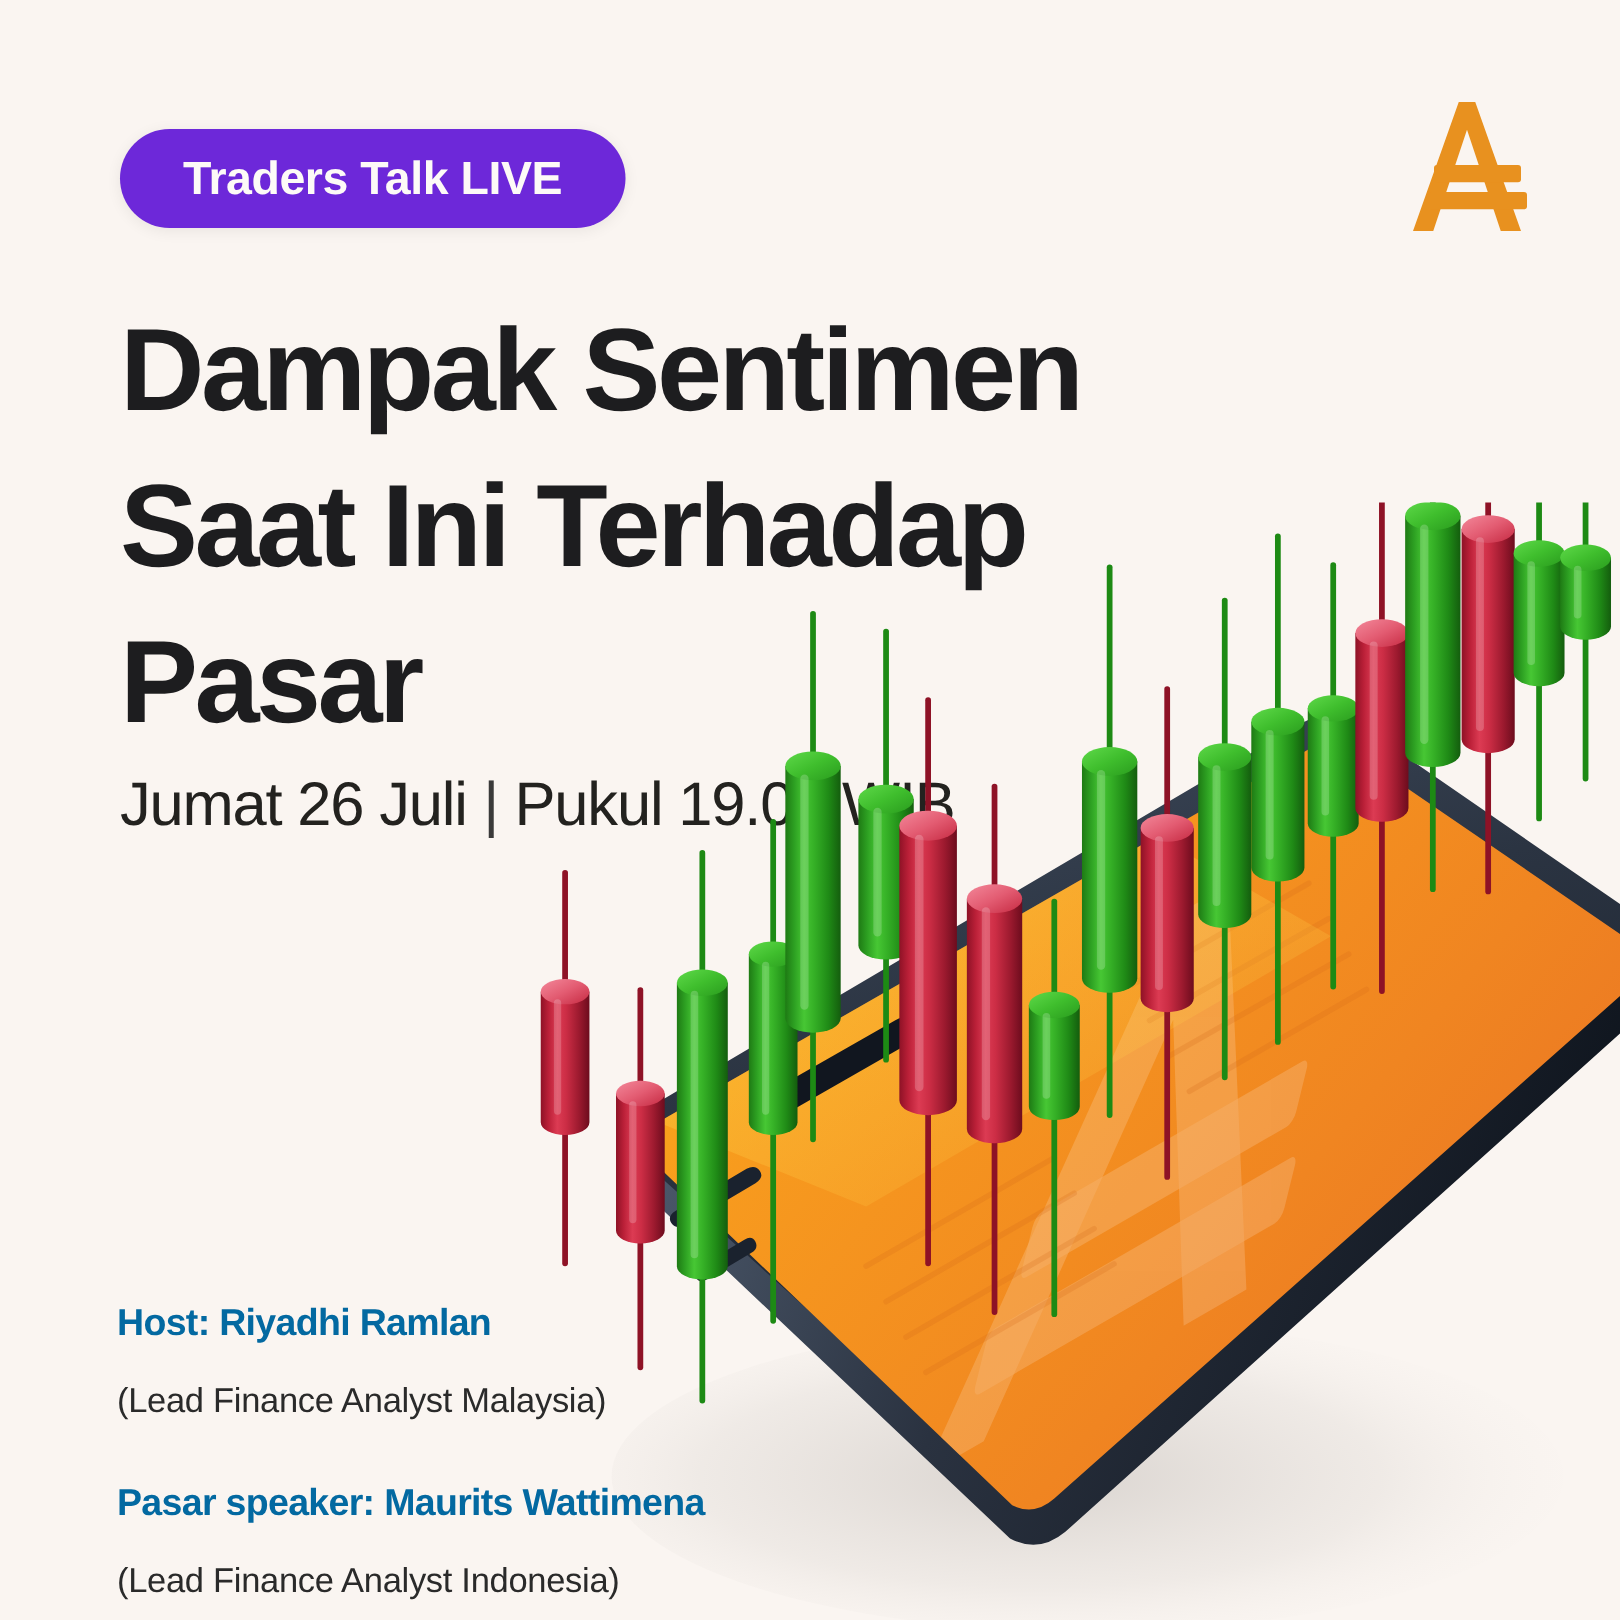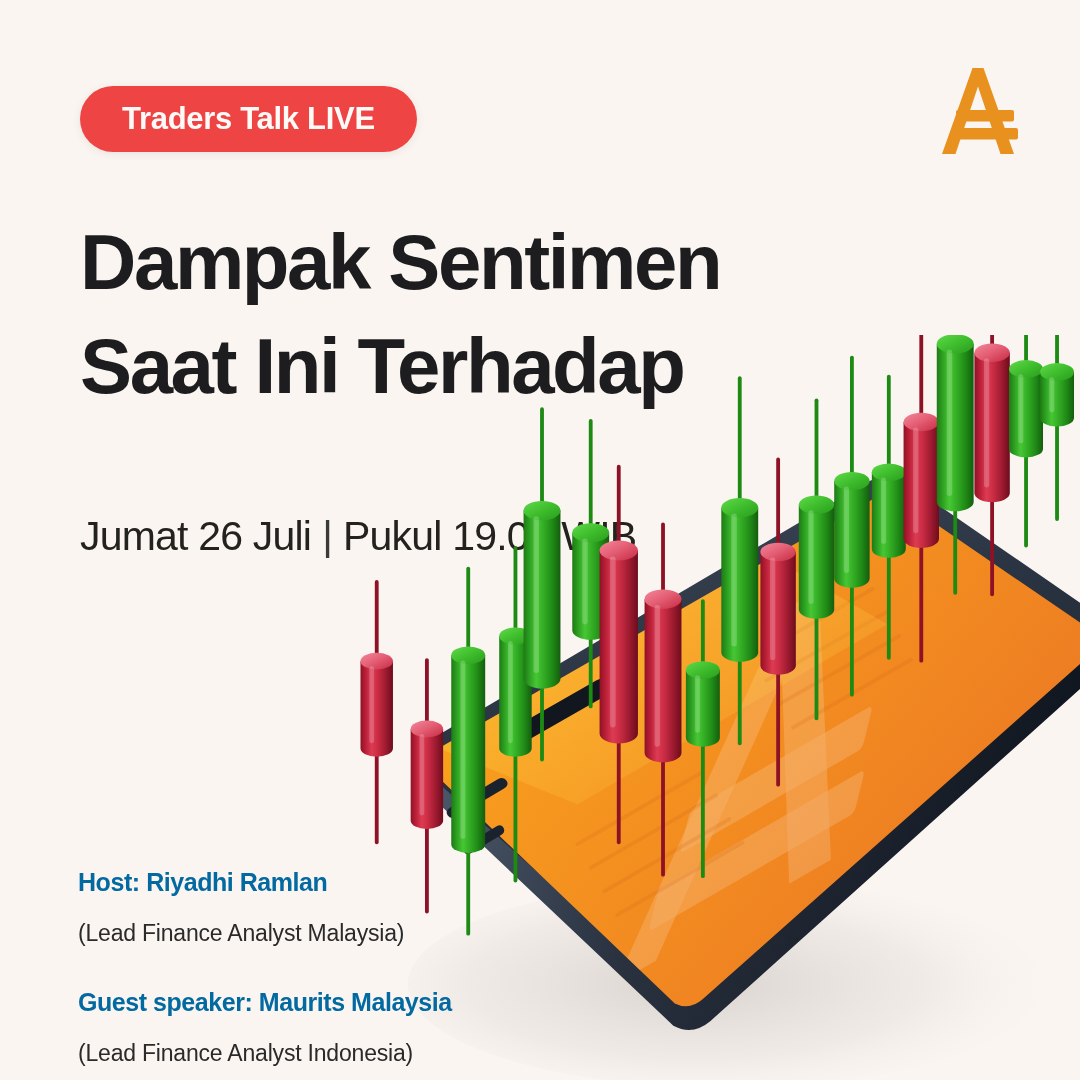--- a/index.html
+++ b/index.html
@@ -23,35 +23,35 @@
     position:absolute; top:58px; left:928px;
     width:104px; height:104px;
   }
 
   
   .badge {
     position:absolute; left:80px; top:86px;
     height:66px;
     padding:0 42px;
     display:flex; align-items:center; justify-content:center;
-    background:#ef4444;
+    background:#6d28d9;
     border-radius:33px;
     box-shadow:0 2px 10px rgba(0,0,0,.07);
   }
   .badge-label {
     color:#fdfaf7;
     font-size:31px;
     font-weight:bold;
     letter-spacing:-0.3px;
     white-space:nowrap;
   }
 
   
   .headline {
-    position:absolute; left:80px; top:210px;
+    position:absolute; left:80px; top:194px;
     width:740px;
   }
   .headline-line {
     display:block;
     color:#1d1d1f;
     font-size:78px;
     font-weight:bold;
     line-height:104px;
     letter-spacing:-2.4px;
     white-space:nowrap;
@@ -122,20 +122,21 @@
     </svg>
   </div>
 
   <div class="badge">
     <span class="badge-label">Traders Talk LIVE</span>
   </div>
 
   <h1 class="headline">
     <span class="headline-line">Dampak Sentimen</span>
     <span class="headline-line">Saat Ini Terhadap</span>
+    <span class="headline-line">Pasar</span>
   </h1>
 
   <div class="datetime">
     <span>Jumat 26 Juli</span><span class="sep">|</span><span>Pukul 19.00 WIB</span>
   </div>
 
   <div class="illustration">
     <svg viewBox="0 0 1000 1030" xmlns="http://www.w3.org/2000/svg">
       <defs>
 
@@ -416,18 +417,18 @@
         </g>
     </svg>
   </div>
 
   <div class="speakers">
     <div class="speaker-block">
       <div class="speaker-name">Host: Riyadhi Ramlan</div>
       <div class="speaker-role">(Lead Finance Analyst Malaysia)</div>
     </div>
     <div class="speaker-block">
-      <div class="speaker-name">Guest speaker: Maurits Malaysia</div>
+      <div class="speaker-name">Pasar speaker: Maurits Wattimena</div>
       <div class="speaker-role">(Lead Finance Analyst Indonesia)</div>
     </div>
   </div>
 
 </div>
 
 </body></html>

